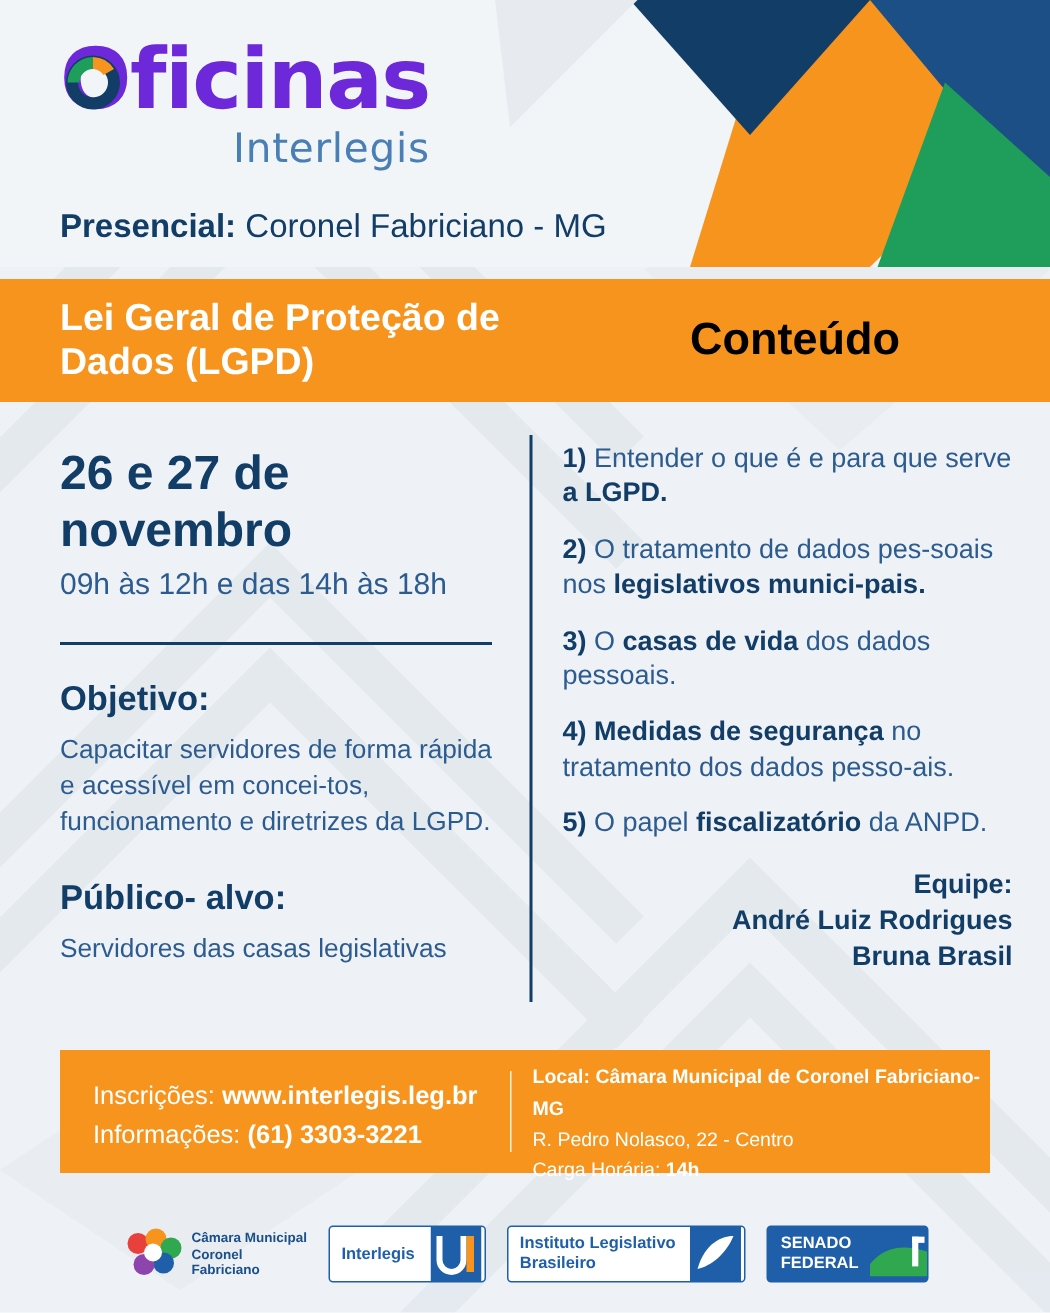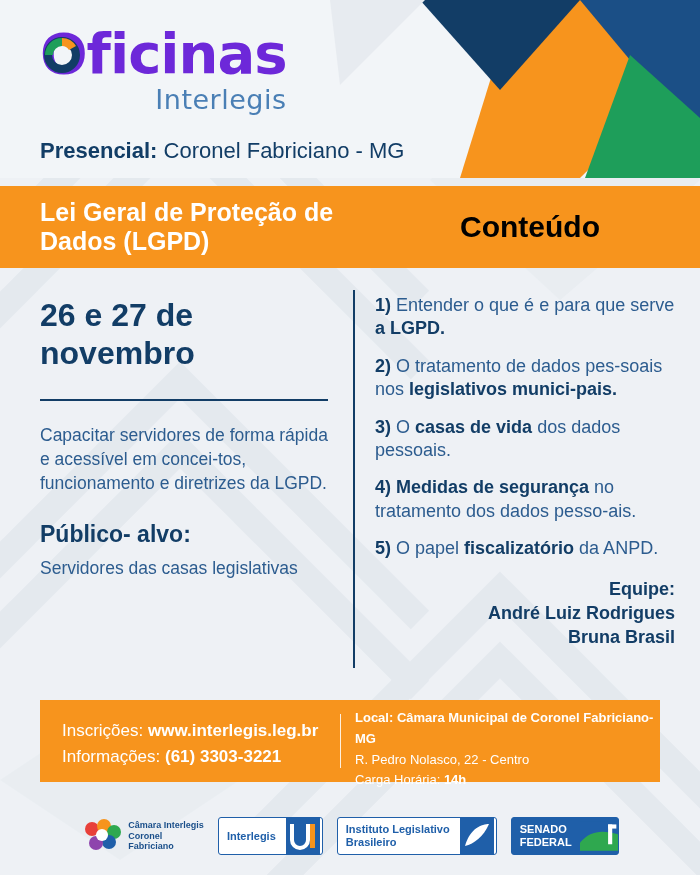--- a/index.html
+++ b/index.html
@@ -320,21 +320,23 @@
 
   <div class="bar-left">
     <div class="t">Lei Geral de Proteção de Dados (LGPD)</div>
   </div>
   <div class="bar-right">
     <div class="t">Conteúdo</div>
   </div>
 
   <div class="left-col">
     <div class="dates">26 e 27 de novembro</div>
+    <div class="times">09h às 12h e das 14h às 18h</div>
     <div class="divider"></div>
+    <div class="sec-title">Objetivo:</div>
     <div class="sec-body">Capacitar servidores de forma rápida e acessível em concei-tos, funcionamento e diretrizes da LGPD.</div>
     <div class="gap"></div>
     <div class="sec-title">Público- alvo:</div>
     <div class="sec-body">Servidores das casas legislativas</div>
   </div>
 
   <div class="vsep"></div>
 
   <div class="right-col">
     <div class="item">
@@ -390,21 +392,21 @@
     <div class="cf-logo">
       <svg width="42" height="38" viewBox="0 0 42 38">
         <circle cx="11" cy="12" r="7" fill="#e8403a"></circle>
         <circle cx="23" cy="9" r="7" fill="#f7941d"></circle>
         <circle cx="33" cy="15" r="7" fill="#2fa84f"></circle>
         <circle cx="28" cy="25" r="7" fill="#1f5fa9"></circle>
         <circle cx="15" cy="26" r="7" fill="#8e44ad"></circle>
         <circle cx="21" cy="18" r="6" fill="#ffffff"></circle>
       </svg>
       <div class="cf-txt">
-        <div>Câmara Interlegis</div>
+        <div>Câmara Municipal</div>
         <div>Coronel</div>
         <div>Fabriciano</div>
       </div>
     </div>
 
     <div class="logo-card">
       <div class="txt">Interlegis</div>
       <div class="mark">
         <svg width="34" height="36" viewBox="0 0 34 36">
           <rect x="0" y="0" width="34" height="36" fill="#1f5fa9"></rect>

